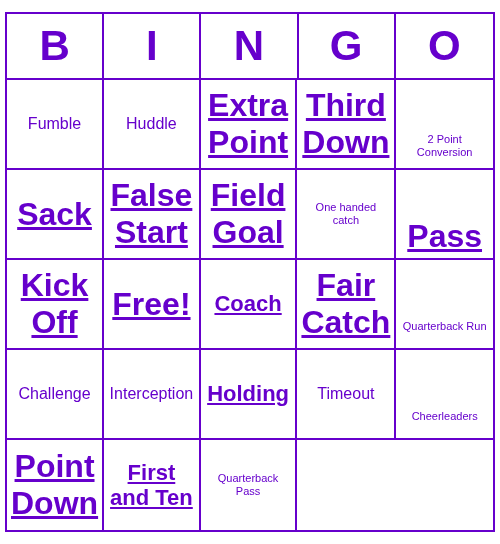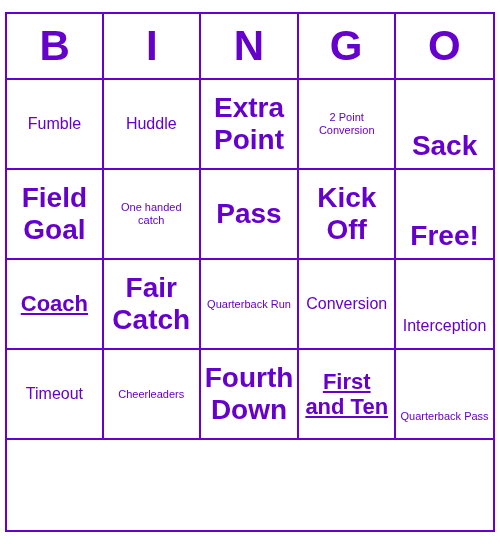--- a/index.html
+++ b/index.html
@@ -51,22 +51,23 @@
       border-right: none;
       margin-top: 44px;
     }
     .bingo-cell:nth-child(n+21) {
       border-bottom: none;
     }
     .cell-text {
       line-height: 1.15;
     }
     .large {
-      font-size: 28px;
+      font-size: 32px;
       font-weight: bold;
+      text-decoration: underline;
     }
     .medium {
       font-size: 22px;
       font-weight: bold;
       text-decoration: underline;
     }
     .small {
       font-size: 16px;
       text-align: center;
     }
@@ -89,24 +90,30 @@
   <div class="bingo-cell">
         <span class="cell-text small">Fumble</span>
       </div>
       <div class="bingo-cell">
         <span class="cell-text small">Huddle</span>
       </div>
       <div class="bingo-cell">
         <span class="cell-text large">Extra Point</span>
       </div>
       <div class="bingo-cell">
+        <span class="cell-text large">Third Down</span>
+      </div>
+      <div class="bingo-cell">
         <span class="cell-text xsmall">2 Point Conversion</span>
       </div>
       <div class="bingo-cell">
         <span class="cell-text large">Sack</span>
+      </div>
+      <div class="bingo-cell">
+        <span class="cell-text large">False Start</span>
       </div>
       <div class="bingo-cell">
         <span class="cell-text large">Field Goal</span>
       </div>
       <div class="bingo-cell">
         <span class="cell-text xsmall">One handed catch</span>
       </div>
       <div class="bingo-cell">
         <span class="cell-text large">Pass</span>
       </div>
@@ -119,33 +126,36 @@
       <div class="bingo-cell">
         <span class="cell-text medium">Coach</span>
       </div>
       <div class="bingo-cell">
         <span class="cell-text large">Fair Catch</span>
       </div>
       <div class="bingo-cell">
         <span class="cell-text xsmall">Quarterback Run</span>
       </div>
       <div class="bingo-cell">
-        <span class="cell-text small">Conversion</span>
+        <span class="cell-text small">Challenge</span>
       </div>
       <div class="bingo-cell">
         <span class="cell-text small">Interception</span>
+      </div>
+      <div class="bingo-cell">
+        <span class="cell-text medium">Holding</span>
       </div>
       <div class="bingo-cell">
         <span class="cell-text small">Timeout</span>
       </div>
       <div class="bingo-cell">
         <span class="cell-text xsmall">Cheerleaders</span>
       </div>
       <div class="bingo-cell">
-        <span class="cell-text large">Fourth Down</span>
+        <span class="cell-text large">Point Down</span>
       </div>
       <div class="bingo-cell">
         <span class="cell-text medium">First and Ten</span>
       </div>
       <div class="bingo-cell">
         <span class="cell-text xsmall">Quarterback Pass</span>
       </div>
     </div>
 </div>
 

